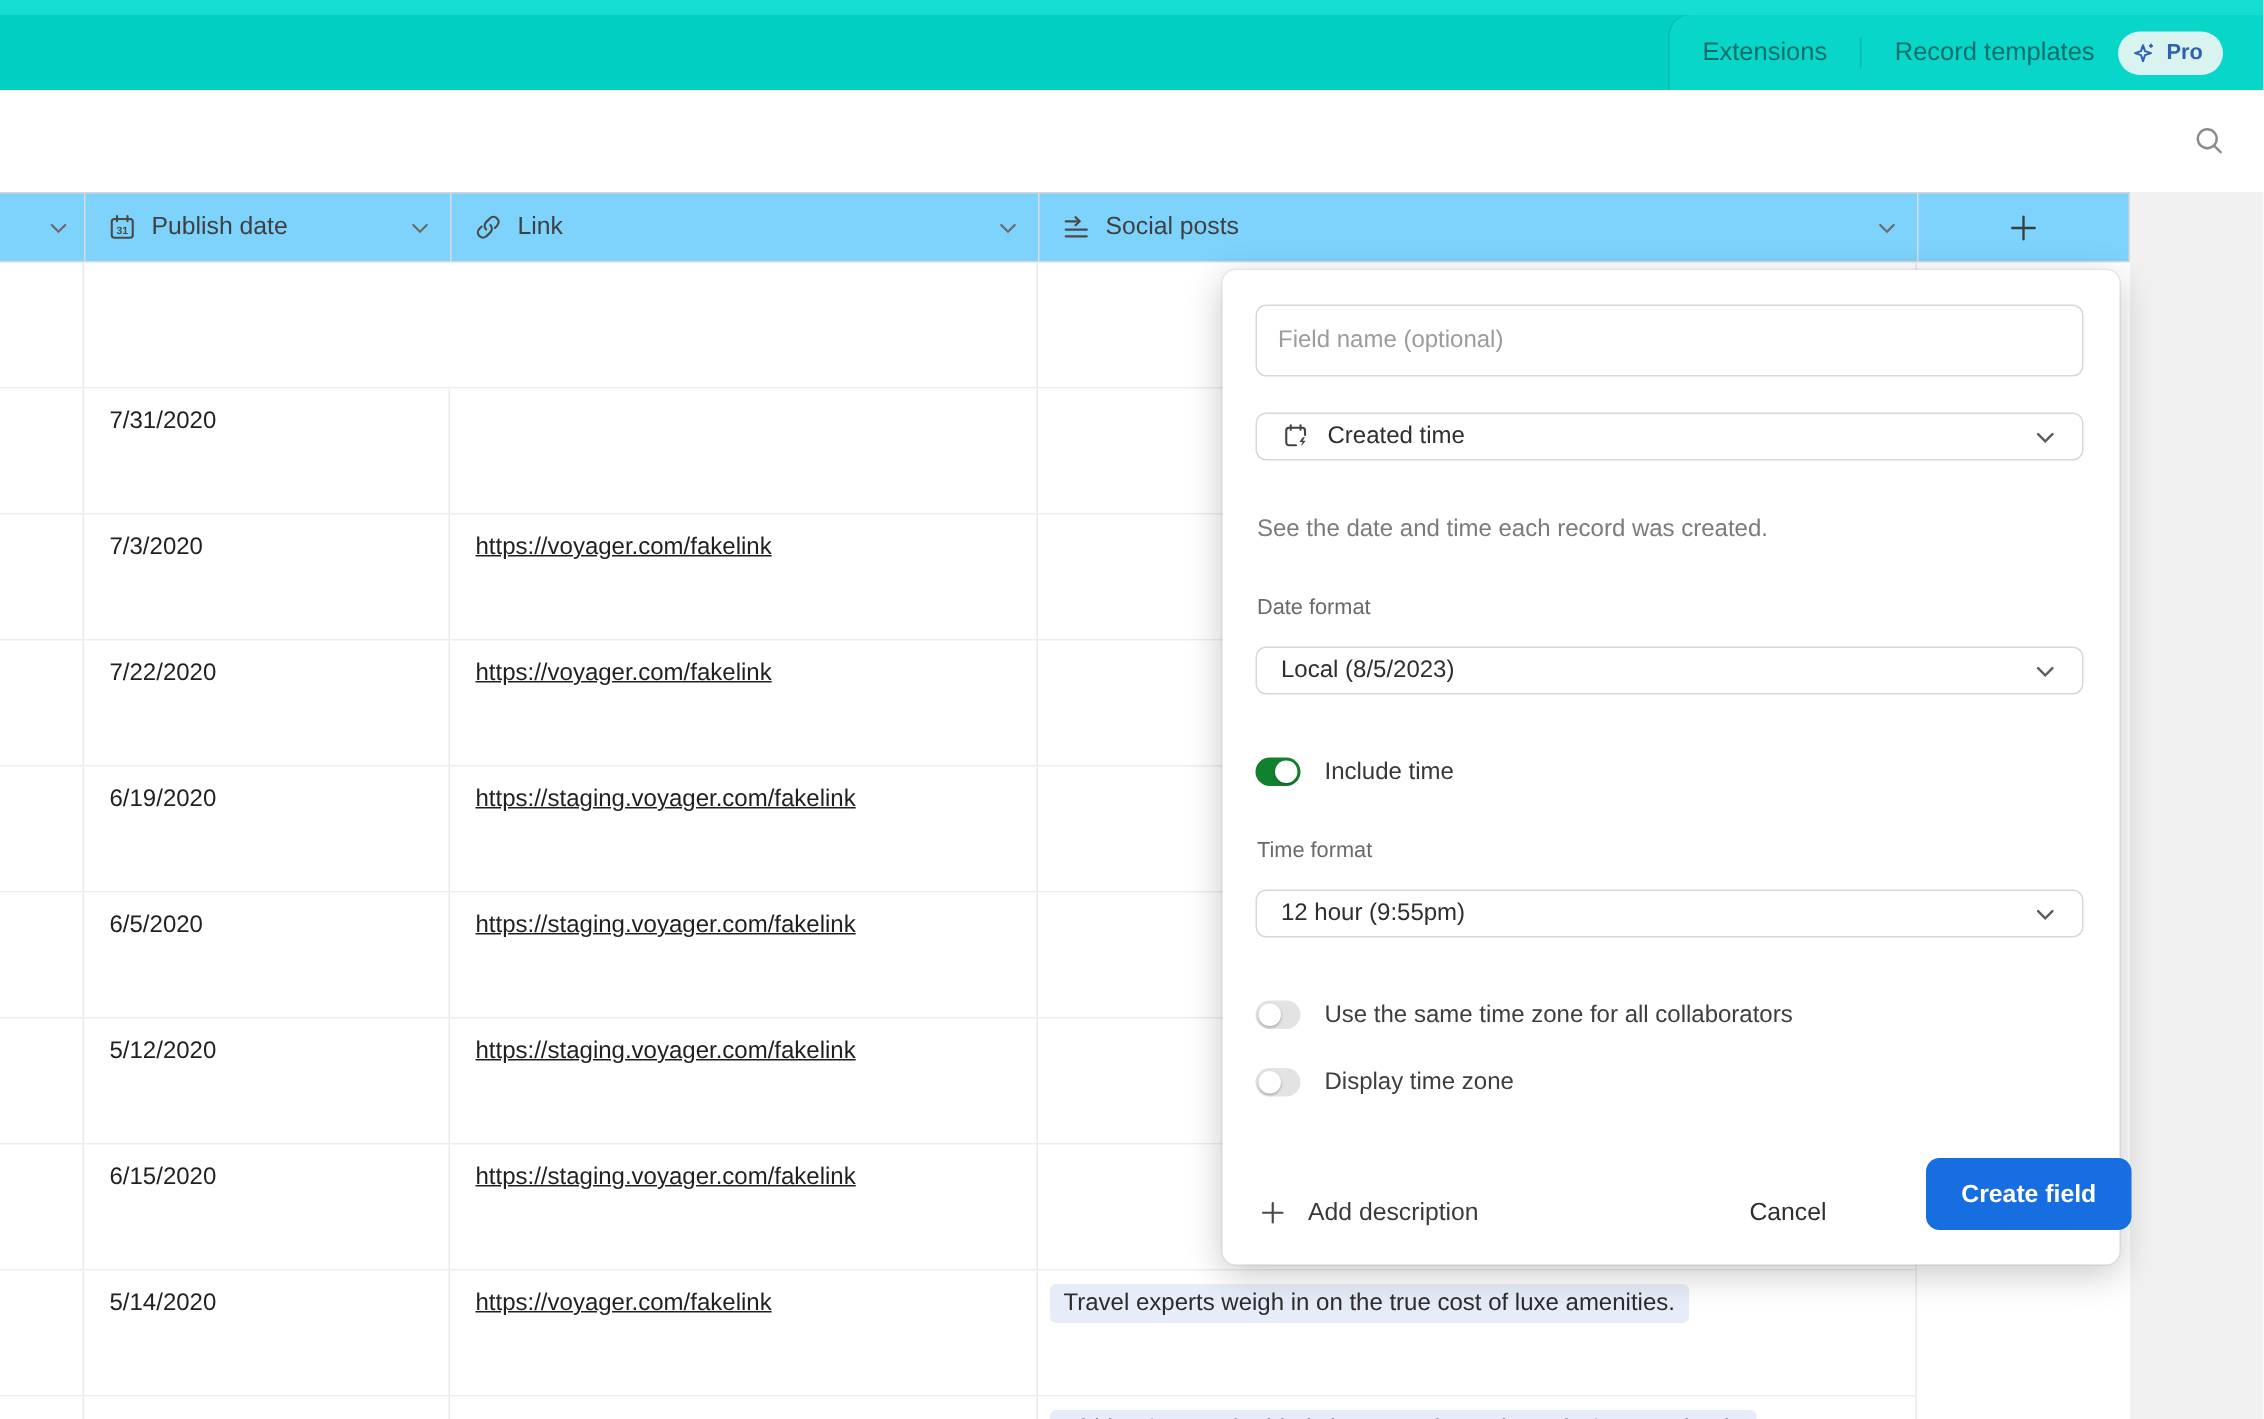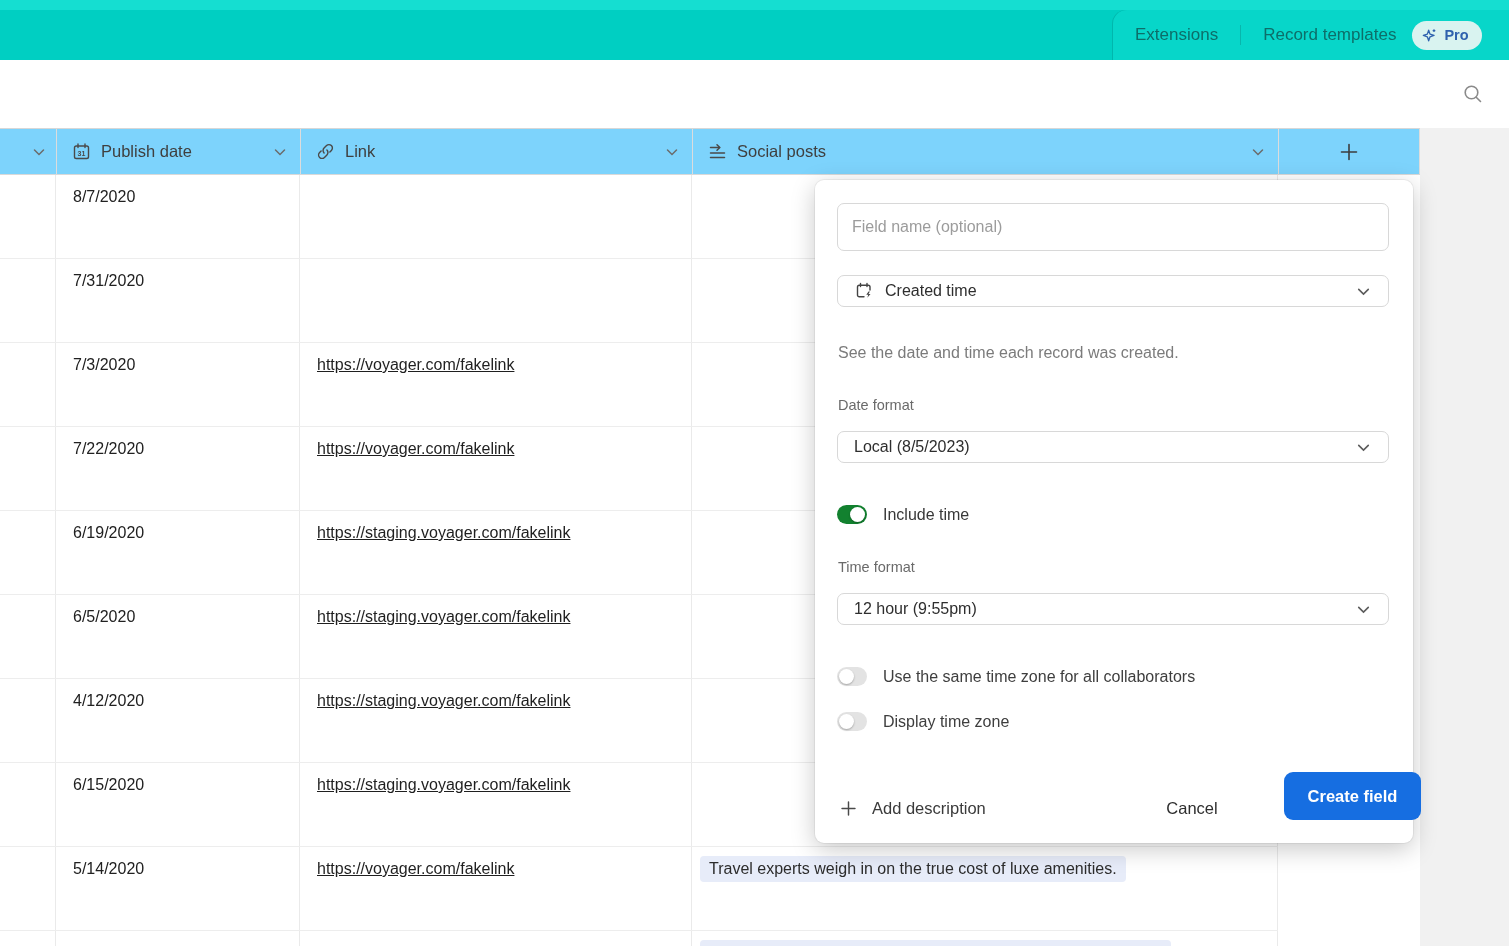--- a/index.html
+++ b/index.html
@@ -207,21 +207,20 @@
         </svg>
     </span>
   </div>
 </div>
 
 <div class="gutter"></div>
 
 <div class="gbody">
     <div class="row">
       <div class="cell cell-a"></div>
-      <div class="cell cell-date"><span>8/7/2020</span></div>
       <div class="cell cell-link"></div>
       <div class="cell cell-social"></div>
     </div>
     <div class="row">
       <div class="cell cell-a"></div>
       <div class="cell cell-date"><span>7/31/2020</span></div>
       <div class="cell cell-link"></div>
       <div class="cell cell-social"></div>
     </div>
     <div class="row">
@@ -243,21 +242,21 @@
       <div class="cell cell-social"></div>
     </div>
     <div class="row">
       <div class="cell cell-a"></div>
       <div class="cell cell-date"><span>6/5/2020</span></div>
       <div class="cell cell-link"><span class="link-text">https://staging.voyager.com/fakelink</span></div>
       <div class="cell cell-social"></div>
     </div>
     <div class="row">
       <div class="cell cell-a"></div>
-      <div class="cell cell-date"><span>4/12/2020</span></div>
+      <div class="cell cell-date"><span>5/12/2020</span></div>
       <div class="cell cell-link"><span class="link-text">https://staging.voyager.com/fakelink</span></div>
       <div class="cell cell-social"></div>
     </div>
     <div class="row">
       <div class="cell cell-a"></div>
       <div class="cell cell-date"><span>6/15/2020</span></div>
       <div class="cell cell-link"><span class="link-text">https://staging.voyager.com/fakelink</span></div>
       <div class="cell cell-social"></div>
     </div>
     <div class="row">

